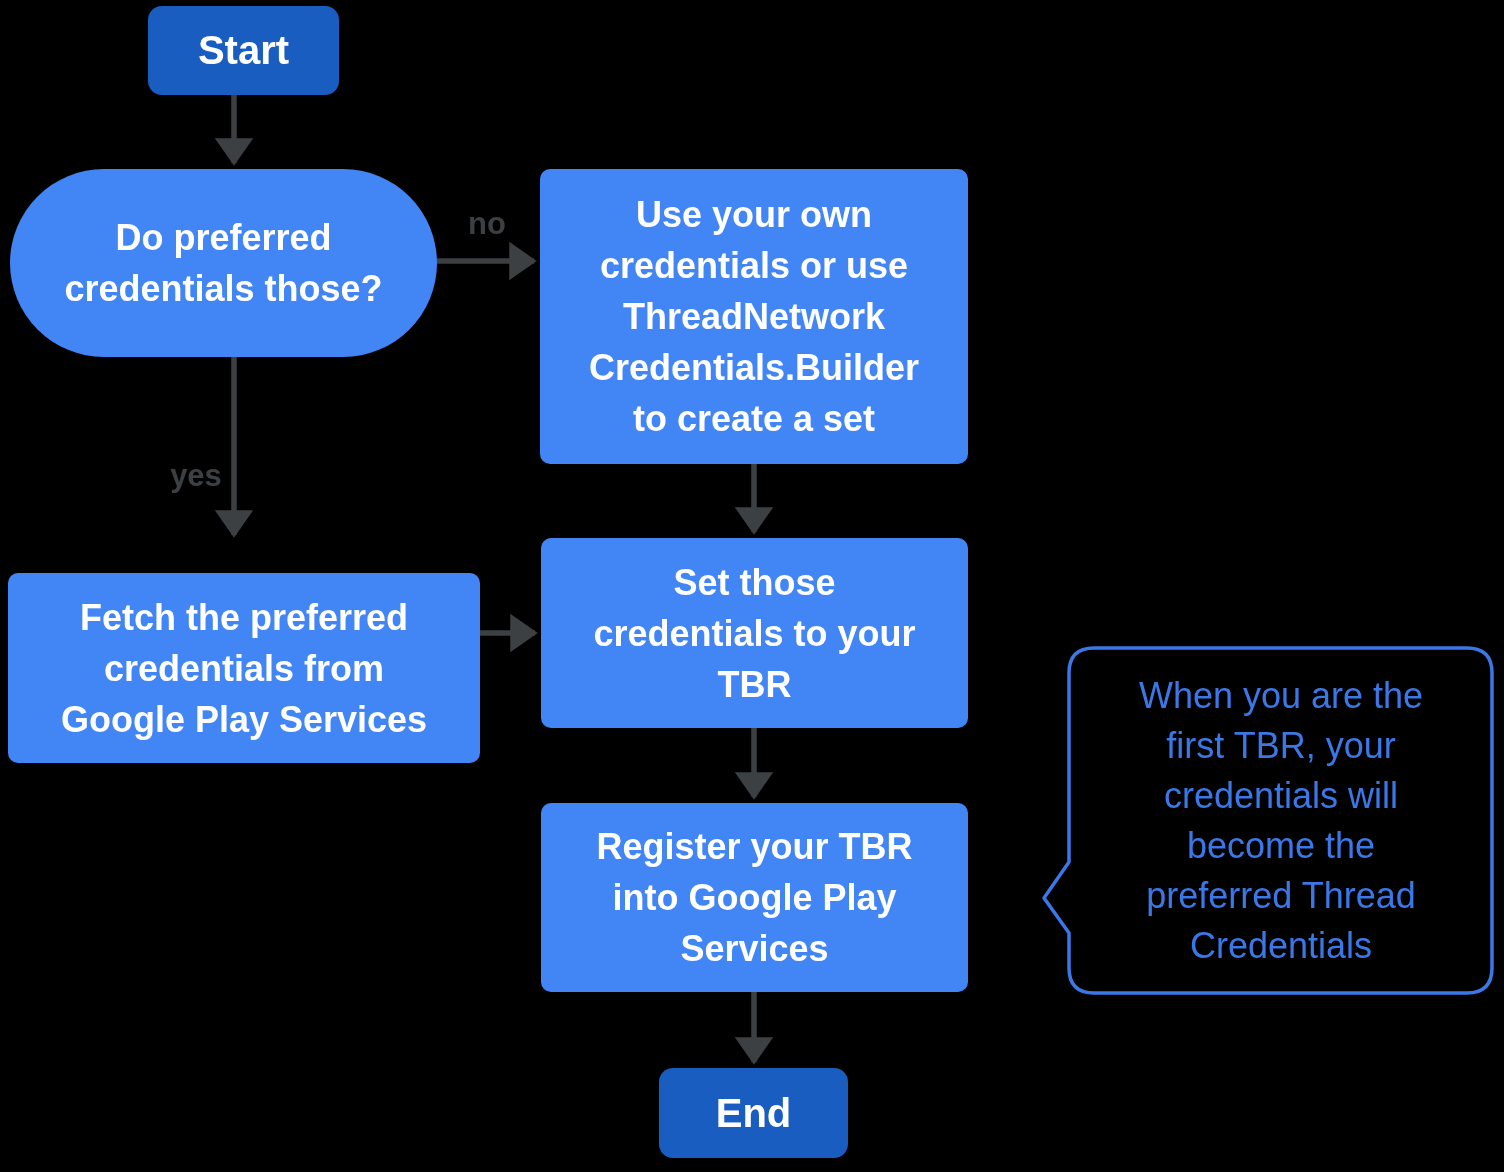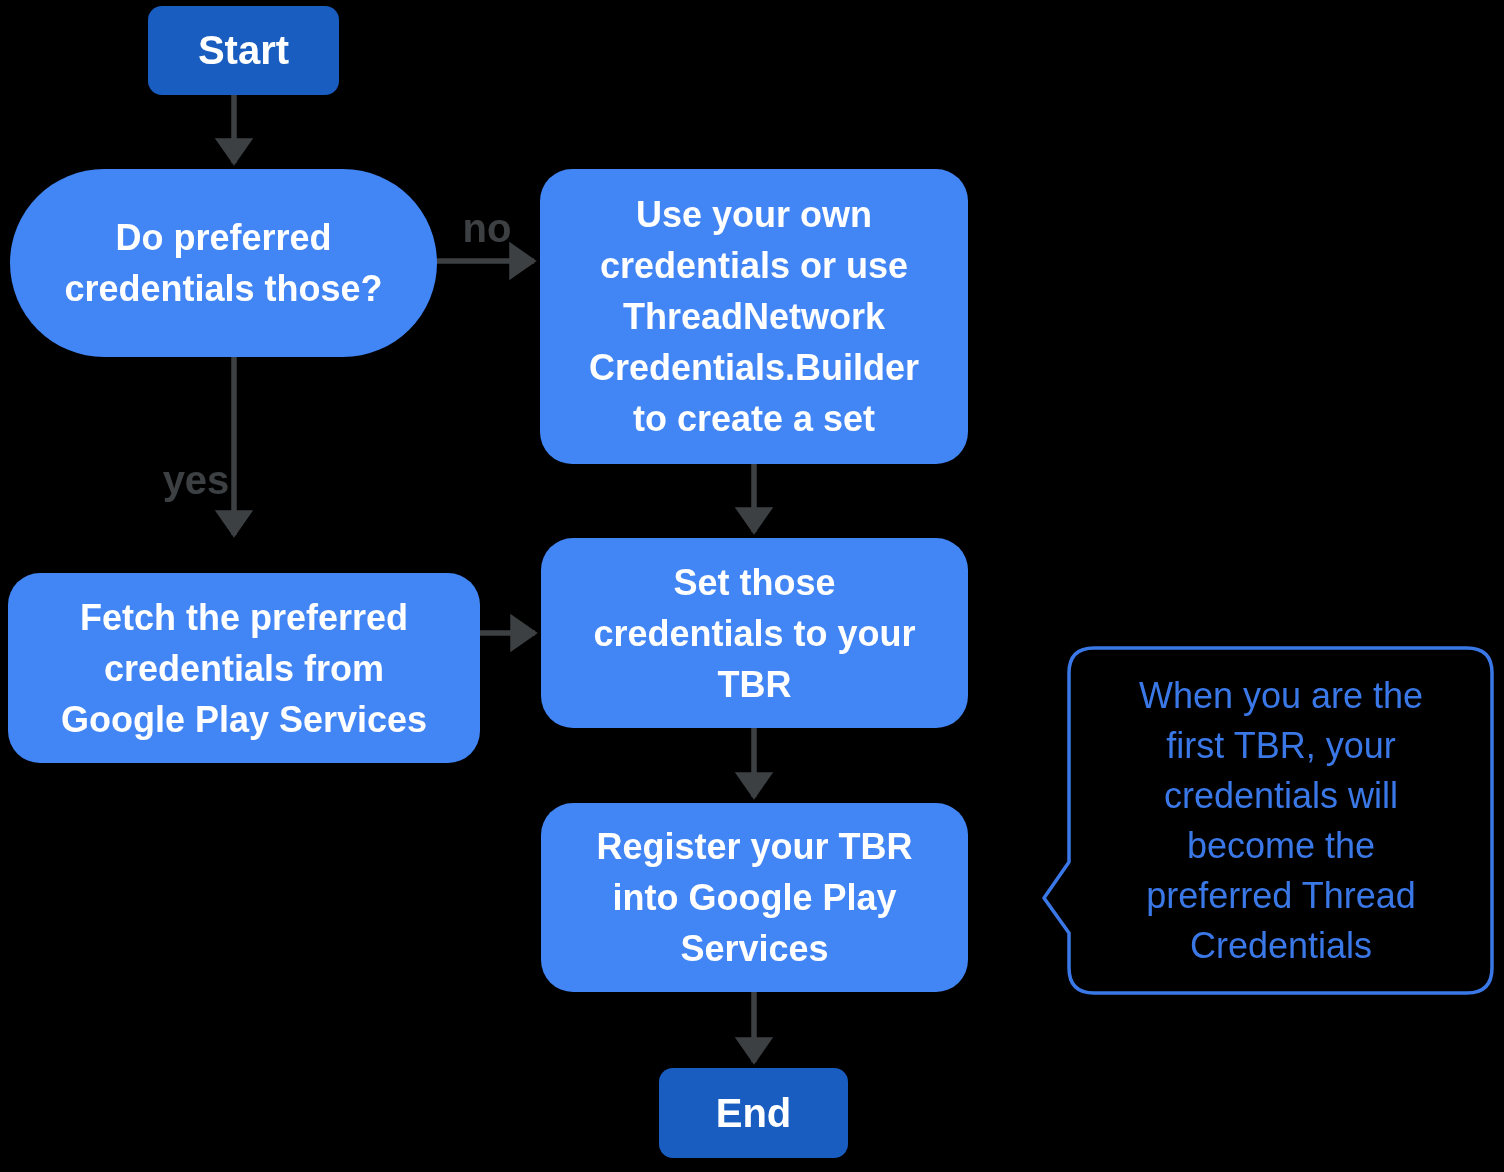--- a/index.html
+++ b/index.html
@@ -29,36 +29,36 @@
     text-align: center;
     color: #ffffff;
     font-weight: 700;
     font-size: 36px;
     line-height: 51px;
     white-space: pre-line;
     box-sizing: border-box;
   }
   .process {
     background: #4285f4;
-    border-radius: 32px;
+    border-radius: 10px;
   }
   .decision {
     background: #4285f4;
     border-radius: 94px;
   }
   .terminal {
     background: #1a5dc0;
     border-radius: 14px;
     font-size: 40px;
   }
   .edge-label {
     position: absolute;
     color: #3c4043;
     font-weight: 700;
-    font-size: 40px;
+    font-size: 31px;
     width: 90px;
     text-align: center;
   }
   .callout-text {
     position: absolute;
     left: 1089px;
     top: 668px;
     width: 384px;
     height: 305px;
     display: flex;

